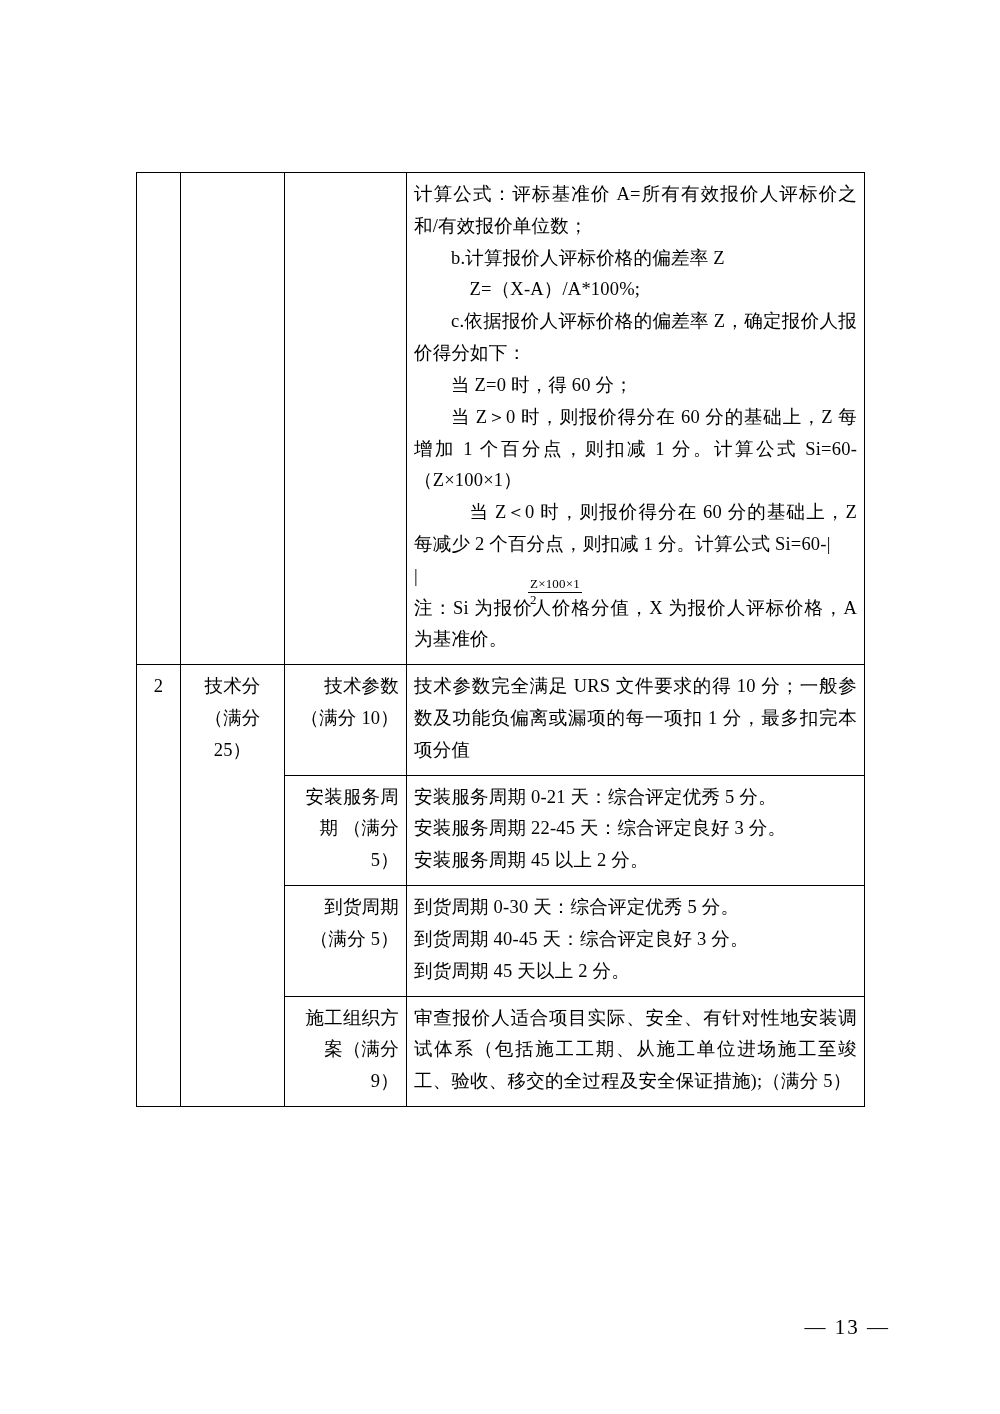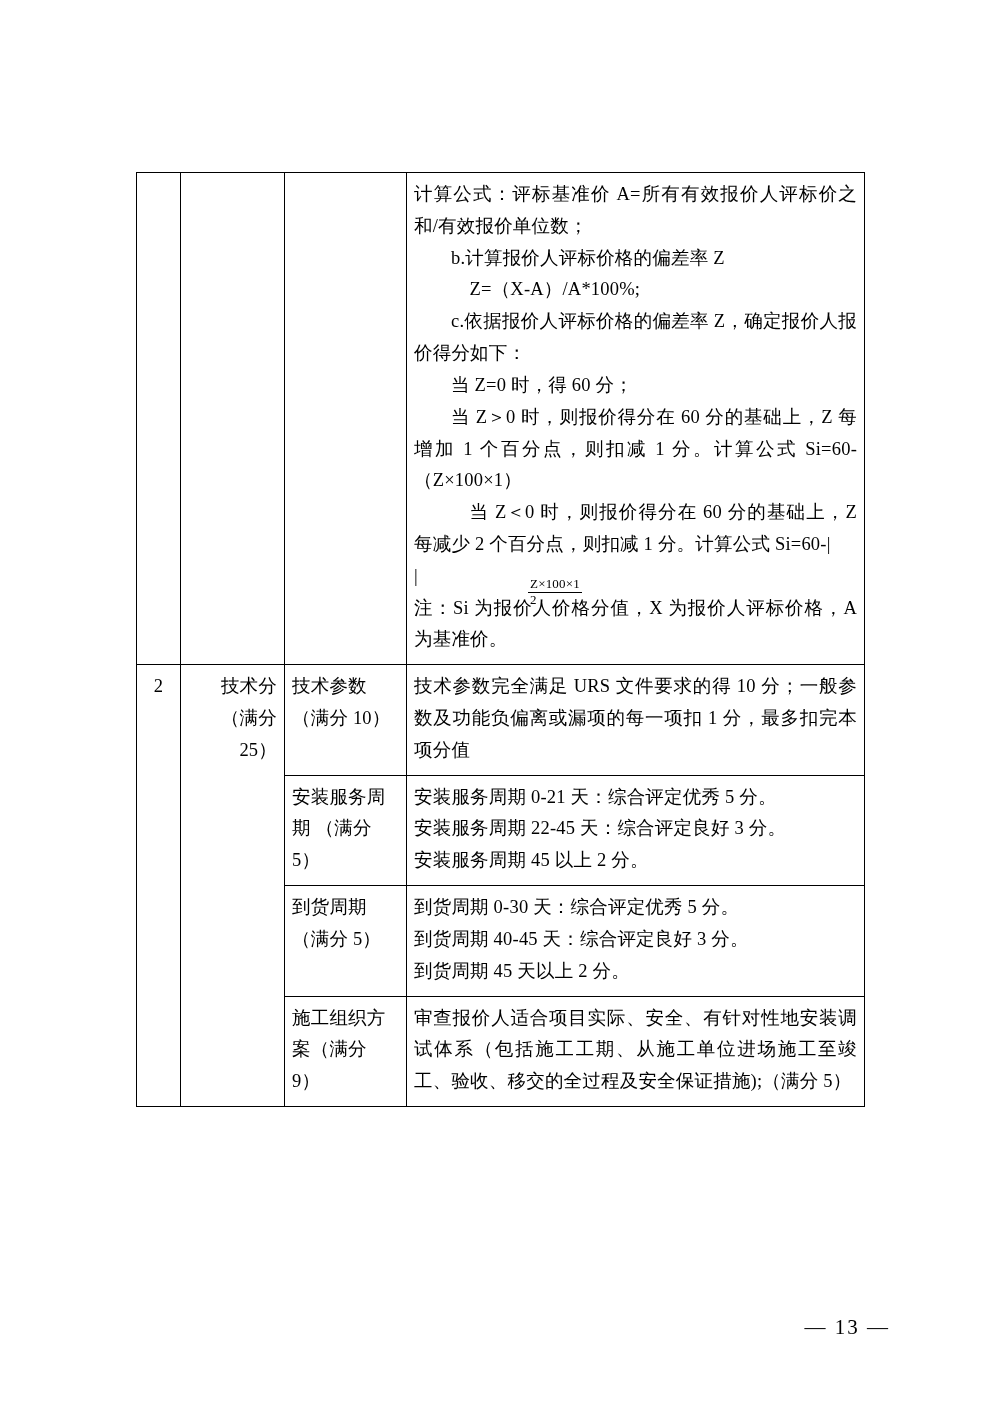--- a/index.html
+++ b/index.html
@@ -38,27 +38,27 @@
     line-height: 1.72;
     letter-spacing: 0.2px;
   }
   td.col-no {
     width: 44px;
     text-align: center;
     vertical-align: middle;
   }
   td.col-cat {
     width: 104px;
-    text-align: right;
+    text-align: center;
     vertical-align: middle;
     line-height: 1.85;
   }
   td.col-item {
     width: 122px;
-    text-align: left;
+    text-align: right;
     vertical-align: middle;
     line-height: 1.85;
   }
   td.col-desc {
     width: 458px;
     text-align: justify;
     text-justify: inter-ideograph;
   }
   .cell-lines > div {
     white-space: normal;

